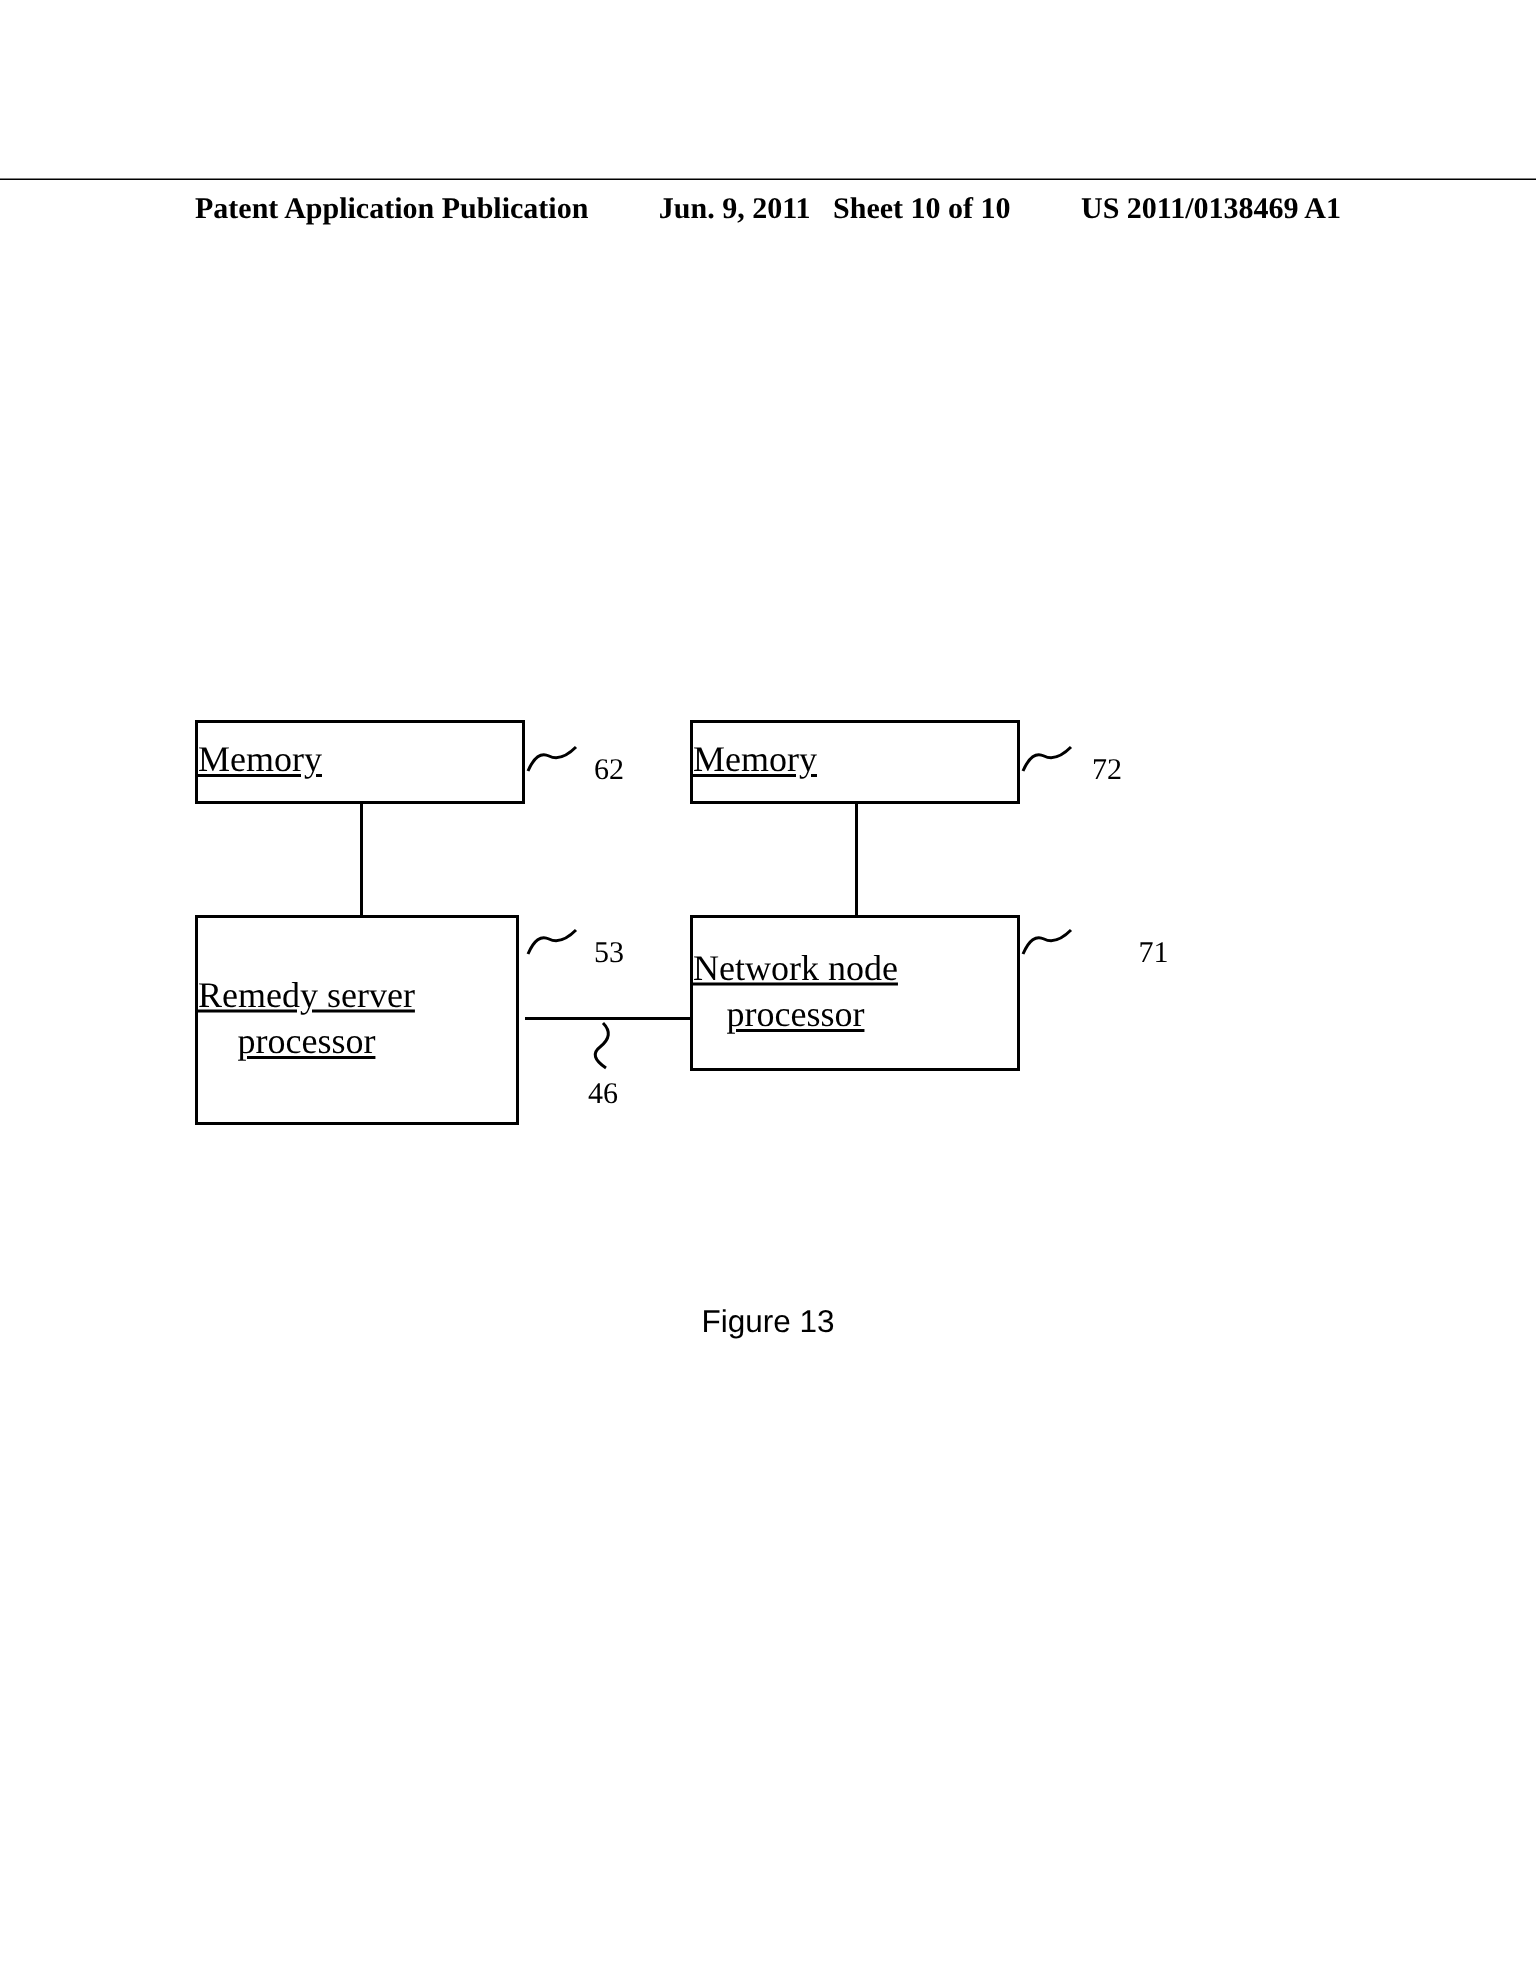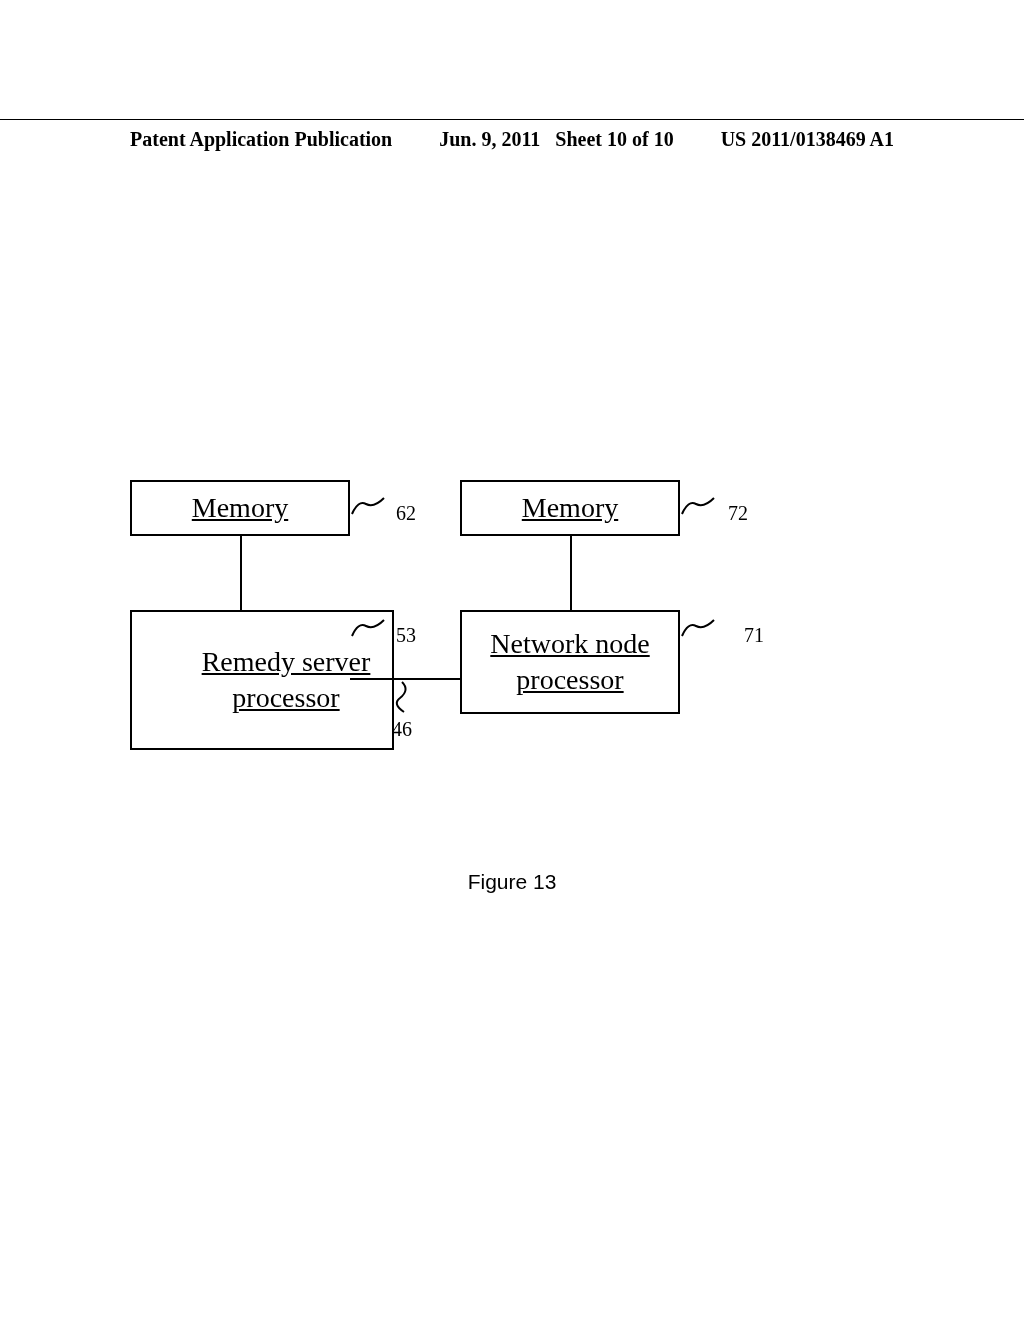--- a/index.html
+++ b/index.html
@@ -36,34 +36,34 @@
     top: 480px;
     left: 120px;
     width: 780px;
     height: 330px;
   }
   .box {
     position: absolute;
     border: 2px solid #000;
     display: flex;
     align-items: center;
-    justify-content: center;
+    justify-content: flex-start;
     text-align: center;
-    font-size: 28px;
+    font-size: 24px;
     line-height: 1.3;
   }
   .box .label { text-decoration: underline; }
   .mem-left {
     left: 10px; top: 0; width: 220px; height: 56px;
   }
   .mem-right {
     left: 340px; top: 0; width: 220px; height: 56px;
   }
   .proc-left {
-    left: 10px; top: 130px; width: 264px; height: 140px; padding-left: 48px;
+    left: 10px; top: 130px; width: 216px; height: 140px;
   }
   .proc-right {
     left: 340px; top: 130px; width: 220px; height: 104px;
   }
   .vline {
     position: absolute;
     width: 2px;
     background: #000;
   }
   .vline-left { left: 120px; top: 56px; height: 74px; }
@@ -156,21 +156,21 @@
         <path d="M2 20 Q 8 6, 16 10 Q 24 14, 34 4" stroke="#000" stroke-width="2" fill="none"></path>
       </svg>
   </div>
   <span class="ref" style="left:276px; top:144px">53</span>
 
   <div class="lead" style="left:560px; top:136px">
     <svg width="40" height="24" viewBox="0 0 40 24">
         <path d="M2 20 Q 8 6, 16 10 Q 24 14, 34 4" stroke="#000" stroke-width="2" fill="none"></path>
       </svg>
   </div>
-  <span class="ref" style="left:624px; top:144px">71</span>
+  <span class="ref" style="left:639px; top:144px">71</span>
 
   <div class="lead" style="left:270px; top:200px; width:24px; height:34px">
     <svg width="24" height="34" viewBox="0 0 24 34">
         <path d="M12 2 Q 20 10, 10 18 Q 2 24, 14 32" stroke="#000" stroke-width="2" fill="none"></path>
       </svg>
   </div>
   <span class="ref" style="left:272px; top:238px">46</span>
 
 </div>
 

